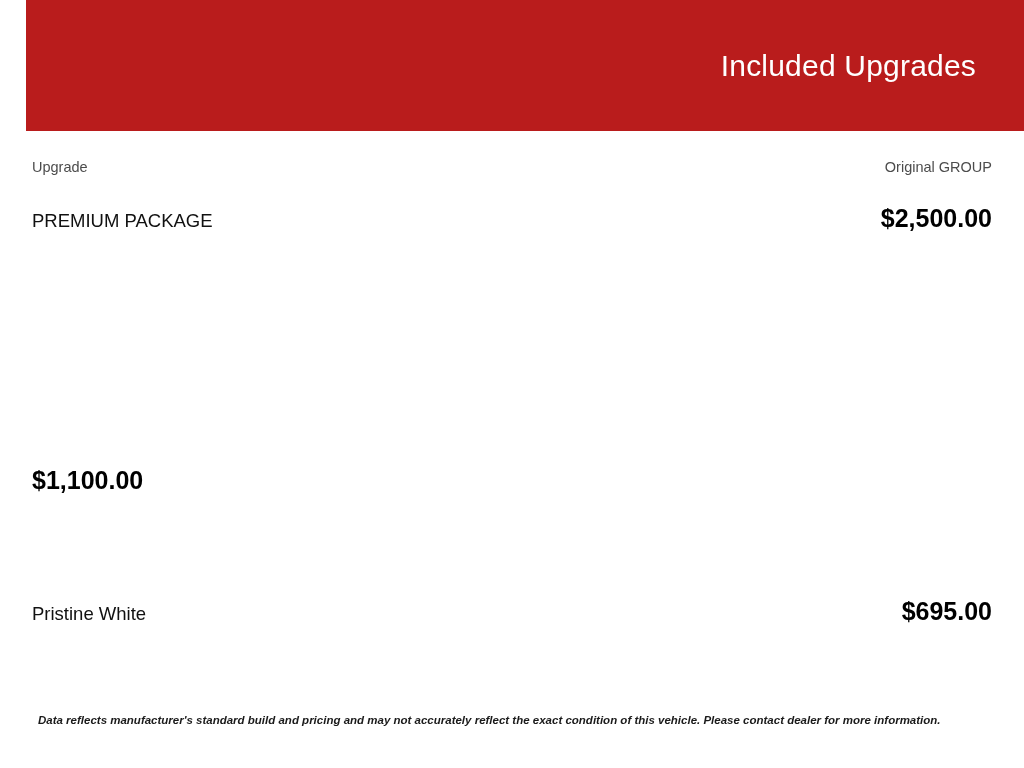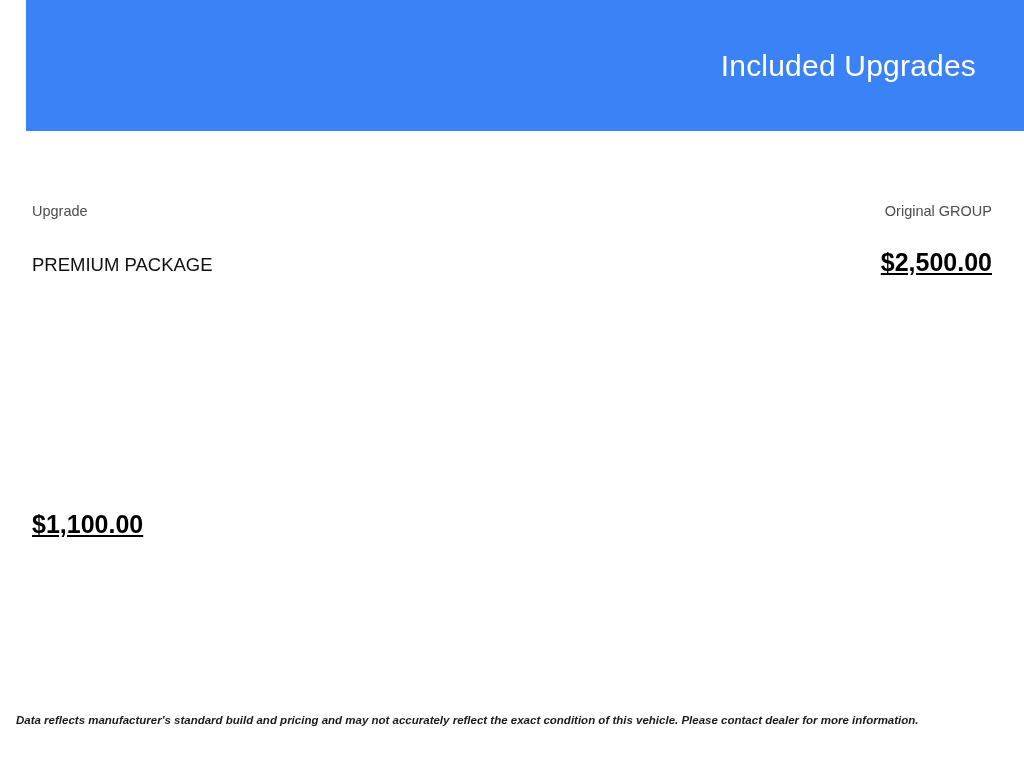--- a/index.html
+++ b/index.html
@@ -16,21 +16,21 @@
   }
   .page {
     width: 1024px;
     height: 768px;
     position: relative;
     display: flex;
     flex-direction: column;
   }
   .header {
     height: 131px;
-    background: #3b82f6;
+    background: #b91c1c;
     display: flex;
     align-items: center;
     justify-content: flex-end;
     box-sizing: border-box;
     padding-right: 48px;
     flex: 0 0 auto;
     margin-left: 26px;
   }
   .header-title {
     color: #ffffff;
@@ -43,21 +43,20 @@
     flex: 1 1 auto;
     position: relative;
     box-sizing: border-box;
     padding: 0 32px;
   }
   .col-head {
     display: flex;
     justify-content: space-between;
     align-items: baseline;
     padding-top: 28px;
-    margin-top: 44px;
   }
   .col-head .label {
     font-size: 14.5px;
     color: #4c4c4c;
   }
   .rows {
     margin-top: 28px;
   }
   .row {
     display: flex;
@@ -71,25 +70,24 @@
     font-weight: 400;
     line-height: 1.2;
   }
   .row .price {
     font-size: 25px;
     font-weight: bold;
     color: #000000;
     line-height: 1.2;
     text-align: right;
     white-space: nowrap;
-    text-decoration: underline;
   }
   .disclaimer {
     position: absolute;
-    left: 16px;
+    left: 38px;
     right: 32px;
     bottom: 40px;
     font-size: 11.5px;
     font-style: italic;
     font-weight: bold;
     color: #1a1a1a;
     line-height: 1.3;
   }
 </style>
 </head>
@@ -115,20 +113,24 @@
         <div class="price">$2,500.00</div>
       </div>
 
       <div class="row">
       </div>
 
       <div class="row">
         <div class="price">$1,100.00</div>
       </div>
 
+      <div class="row">
+        <div class="name">Pristine White</div>
+        <div class="price">$695.00</div>
+      </div>
 
     </div>
 
     <div class="disclaimer">Data reflects manufacturer's standard build and pricing and may not accurately reflect the exact condition of this vehicle. Please contact dealer for more information.</div>
 
   </div>
 
 </div>
 
 </body></html>

